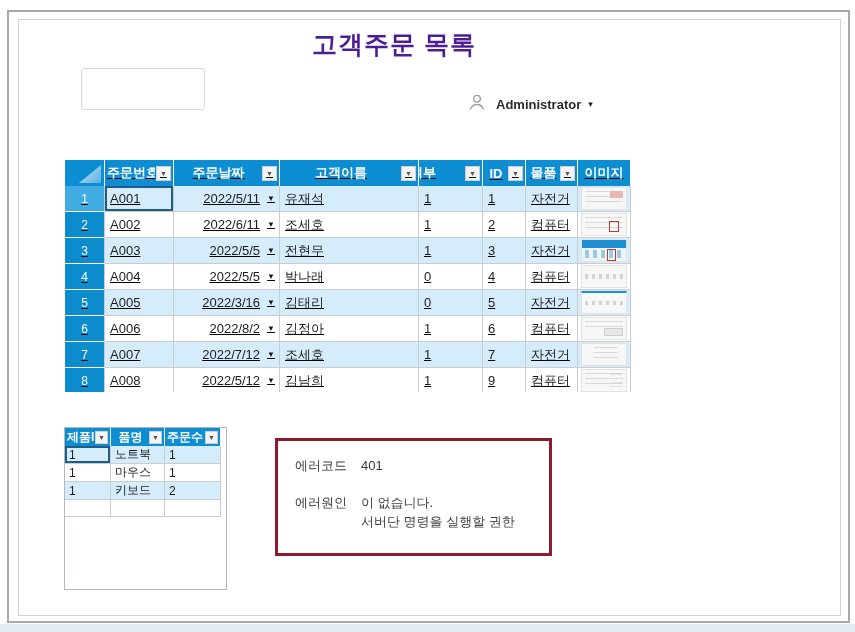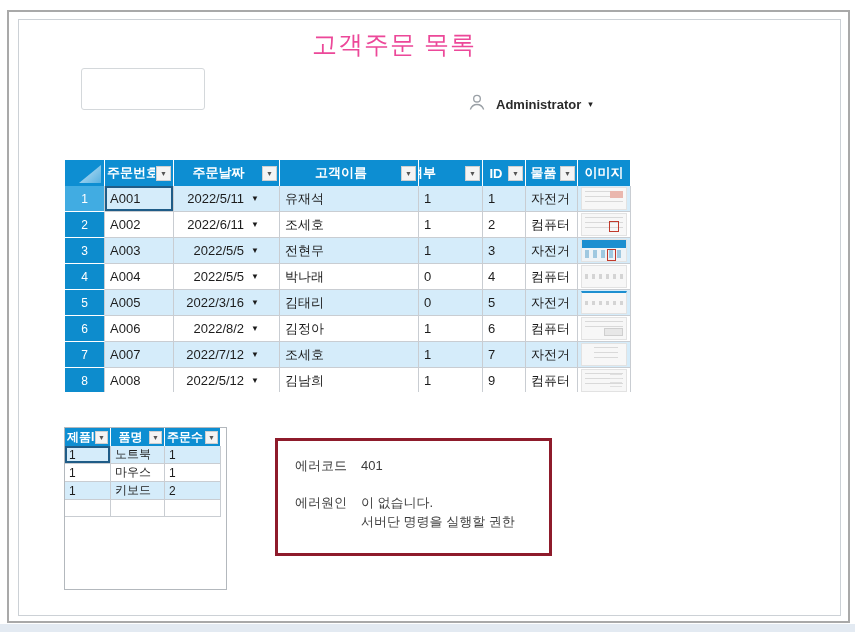--- a/index.html
+++ b/index.html
@@ -21,21 +21,21 @@
     position:absolute; left:7px; top:10px; width:843px; height:613px;
     background:#fff; border:2px solid #a9a9a9;
   }
   .inner-panel{
     position:absolute; left:9px; top:7px; right:7px; bottom:5px;
     border:1px solid #ccd1d6; pointer-events:none;
   }
 
   .page-title{
     position:absolute; left:0; top:16px; width:770px; text-align:center;
-    font-size:25px; font-weight:normal; color:#ec4899; letter-spacing:1px;
+    font-size:25px; font-weight:bold; color:#4c1d95; letter-spacing:1px;
   }
 
   .search-input{
     position:absolute; left:72px; top:56px; width:124px; height:42px;
     border:1px solid #d4d8db; border-radius:3px; background:#fff; outline:none;
     font-size:14px; padding:0 6px;
   }
 
   .user-menu{
     position:absolute; left:458px; top:80px; display:flex; align-items:center; gap:9px;
@@ -47,21 +47,21 @@
   .csv-button{
     position:absolute; left:56px; top:119px; width:80px; height:29px;
     background:var(--header-blue); color:#fff; font-size:12px;
     border:none; border-radius:6px 6px 0 0; display:flex; align-items:center; justify-content:center;
     cursor:pointer;
   }
 
   
   .orders-grid{
     position:absolute; left:56px; top:148px; width:568px; height:232px;
-    overflow:hidden; background:#fff;
+    overflow:hidden; background:#fff;text-decoration:underline;
   }
   table{ border-collapse:separate; border-spacing:0; table-layout:fixed; }
   .orders-grid table{ width:566px; font-size:13px; }
 
   th{ height:26px; background:var(--header-blue); color:#fff; font-weight:bold;
       padding:0; border-right:1px solid #fff; }
   .hcell{ display:flex; align-items:center; height:100%; overflow:hidden; padding:0 2px; }
   .hcell.h-right{ justify-content:flex-end;gap:28px; }
   .h-label{ flex:1 1 auto; text-align:center; white-space:nowrap; overflow:hidden; font-size:13px; }
   .h-right .h-label{ flex:0 0 auto; }
@@ -79,21 +79,21 @@
   }
 
   td{ height:26px; border-right:1px solid var(--grid-line); border-bottom:1px solid var(--grid-line);
       padding:0 0 0 5px; white-space:nowrap; overflow:hidden; color:#1c1c1c; background:#fff; }
   td.rownum{ background:var(--rownum-blue); color:#fff; text-align:center; padding:0;
              border-bottom:1px solid #fff; font-size:12px; }
   tbody tr:nth-child(odd) td:not(.rownum){ background:var(--row-alt); }
   tbody tr:first-child td.rownum{ background:var(--sel-rownum); }
   tbody tr:first-child td.c-orderno{ box-shadow:inset 0 0 0 2px var(--sel-border); }
 
-  td.c-date{ padding:0 20px 0 0; }
+  td.c-date{ padding:0 4px 0 0; }
   .date-cell{ display:flex; justify-content:flex-end; align-items:center; gap:7px; }
   .mini-caret{ font-size:8px; color:#1a1a1a; }
 
   td.c-img{ padding:0; }
   .thumb{ width:46px; height:23px; margin:0 auto; background:#f7f7f7; border:1px solid #e2e2e2; position:relative; overflow:hidden; }
   .thumb::before{ content:""; position:absolute; left:3px; right:3px; top:3px; bottom:3px;
     background:repeating-linear-gradient(to bottom,#d9d9d9 0 1px,transparent 1px 5px); }
   tbody tr:nth-child(1) .thumb::after{ content:""; position:absolute; right:3px; top:3px; width:13px; height:7px; background:#eab7ae; }
   tbody tr:nth-child(2) .thumb::after{ content:""; position:absolute; right:7px; top:7px; width:8px; height:9px; border:1px solid #c0392b; }
   tbody tr:nth-child(3) .thumb{ background:linear-gradient(#1d8fd0 0 8px,#eef3f7 8px); }

